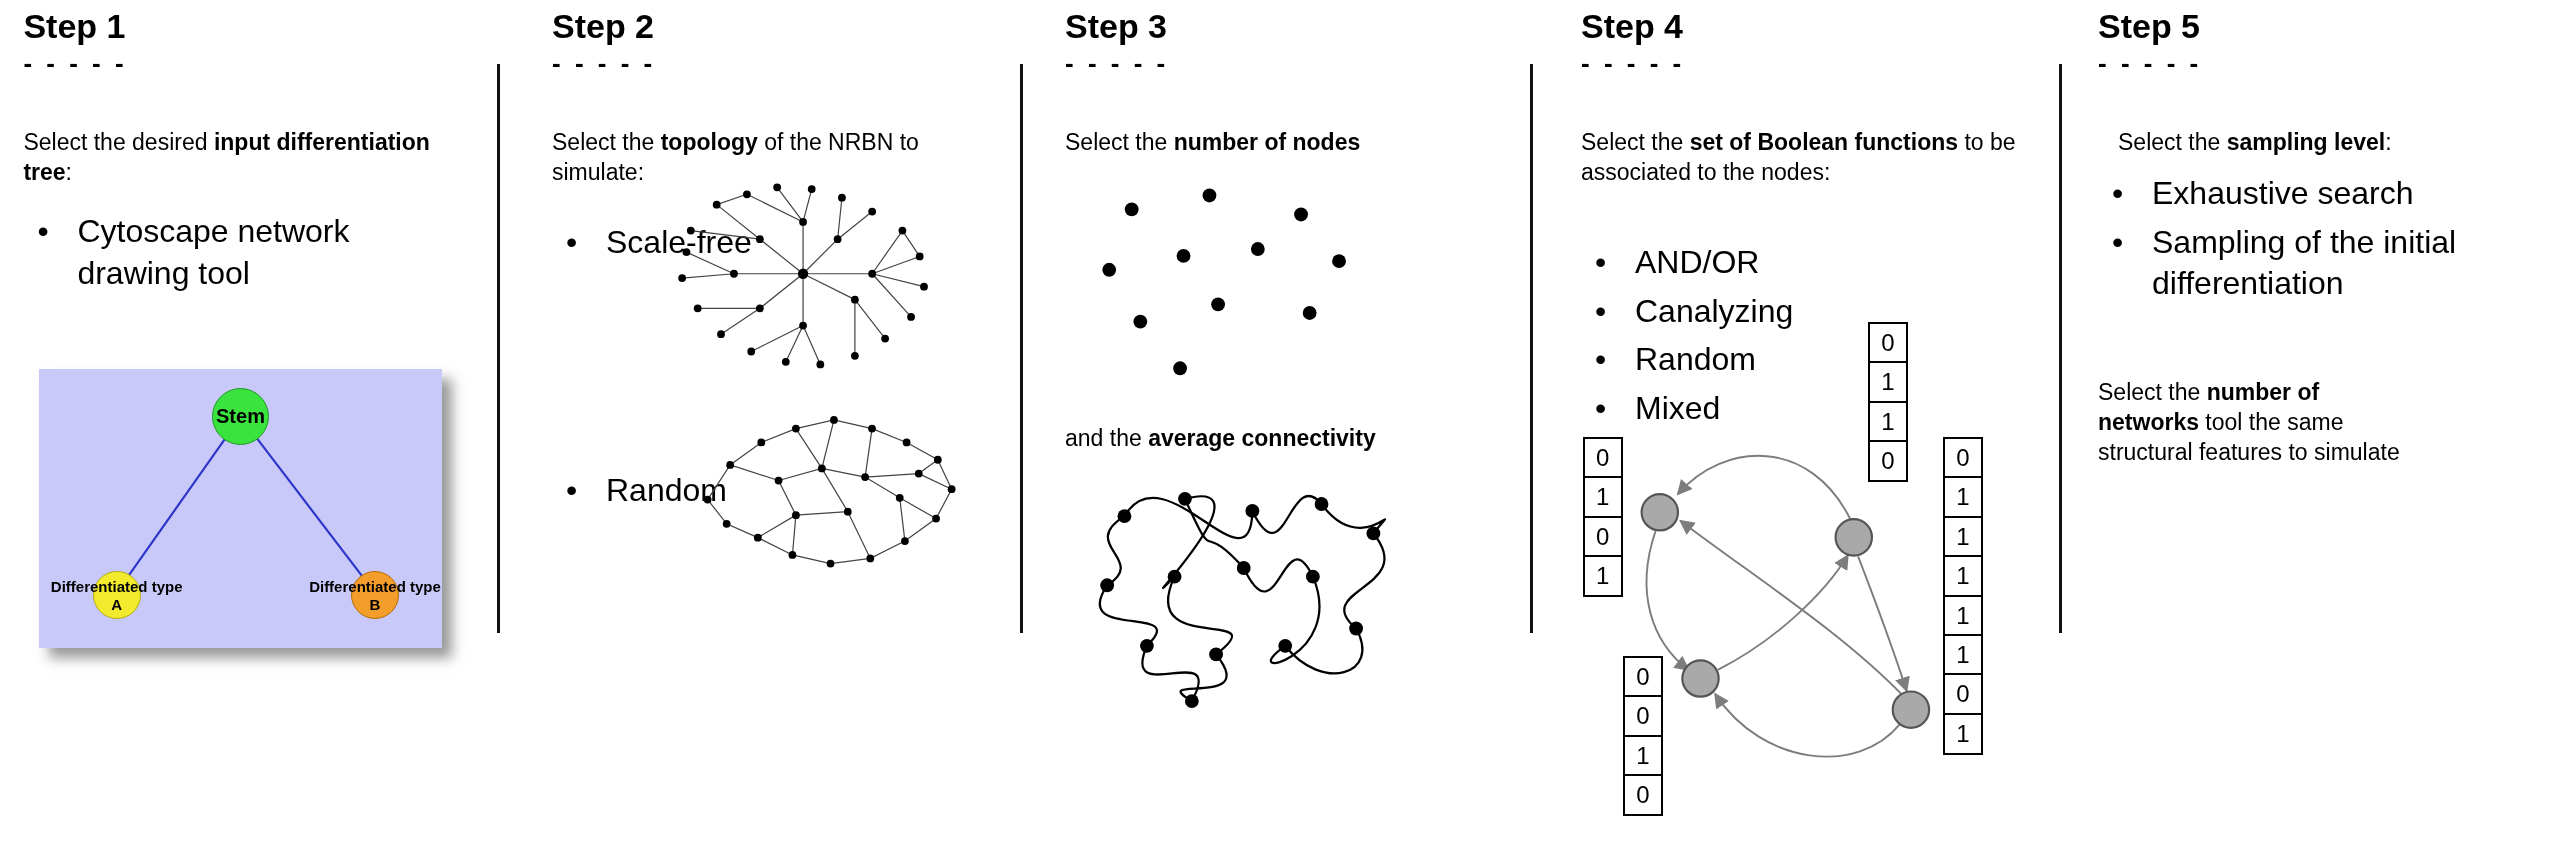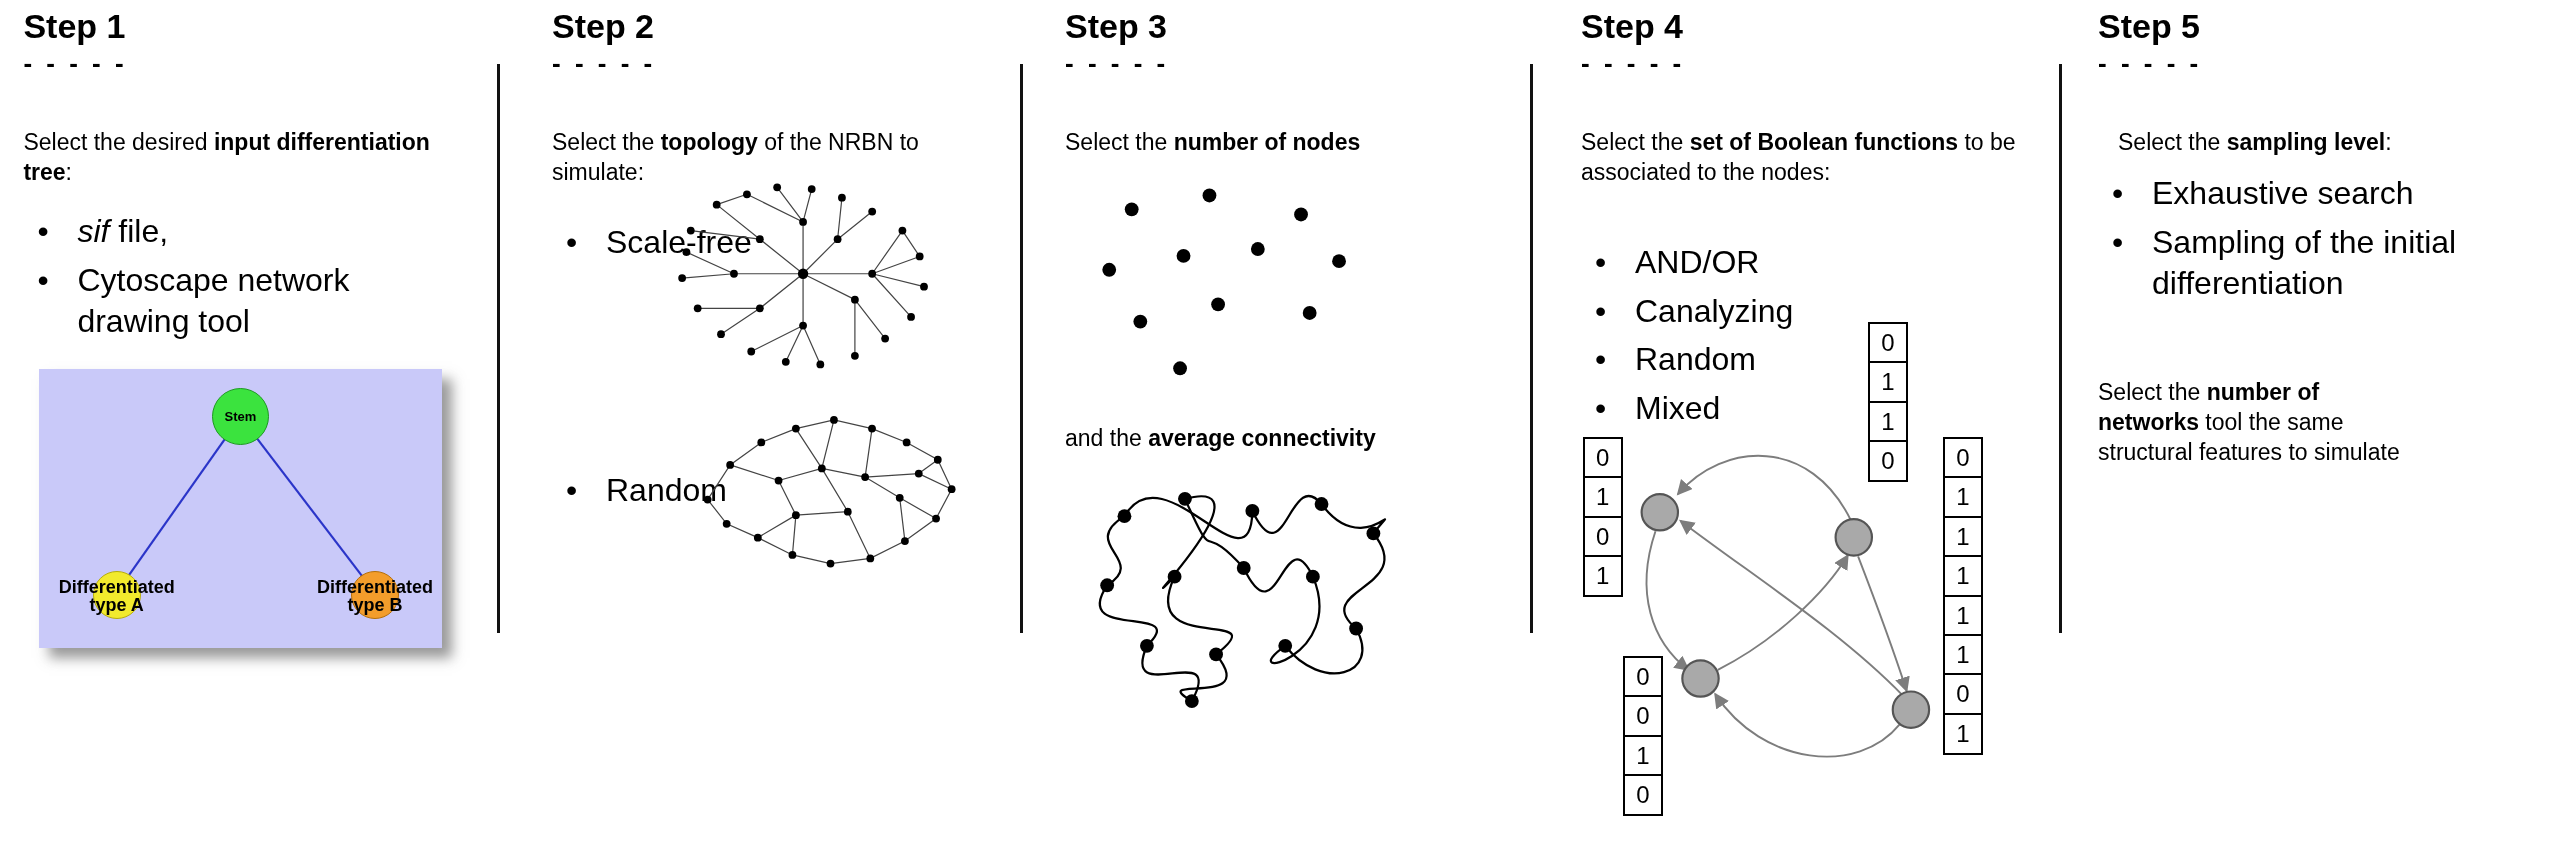--- a/index.html
+++ b/index.html
@@ -26,24 +26,24 @@
 
   .bullet { position:relative; padding-left:54px; margin-top:7px; font-size:32px; line-height:1.30; }
   .bullet .mark::before { content:"\2022"; position:absolute; left:14px; top:0; }
 
   
   .tree-panel {
     position:absolute; left:15.6px; top:369px; width:403px; height:279px;
     background:#c9c9f9; box-shadow:10.4px 10.4px 12px rgba(70,70,70,0.55);
   }
   .tree-node { position:absolute; border-radius:50%; display:flex; align-items:center; justify-content:center; }
-  .stem-node { left:173px; top:19px; width:57px; height:57px; background:#3be33e; border:1.7px solid #1d9a20; font-size:13px; font-weight:bold; z-index:2; }
+  .stem-node { left:173px; top:19px; width:57px; height:57px; background:#3be33e; border:1.7px solid #1d9a20; font-size:20px; font-weight:bold; z-index:2; }
   .typeA-node { left:54px;  top:202px; width:48px; height:48px; background:#f2ea2d; border:1.7px solid #b7ae0a; z-index:1; }
   .typeB-node { left:312px; top:202px; width:48px; height:48px; background:#f39d2b; border:1.7px solid #b56f08; z-index:1; }
-  .tree-label { position:absolute; width:138px; text-align:center; font-size:18px; font-weight:bold; line-height:18px; z-index:3; }
+  .tree-label { position:absolute; width:138px; text-align:center; font-size:15px; font-weight:bold; line-height:18px; z-index:3; }
   #labelA { left:8.7px; top:209px; }
   #labelB { left:267px; top:209px; }
   .tree-lines { position:absolute; left:0; top:0; }
 
   
   .net-dot { fill:#000; }
   .net-edge { stroke:#444; stroke-width:1.4; fill:none; }
   .tangle-edge { stroke:#000; stroke-width:2.6; fill:none; }
 
   
@@ -60,24 +60,20 @@
 </head>
 <body>
 
 <div class="col" id="col1">
   <div class="step-title">Step 1</div>
   <div class="dashes">- - - - -</div>
 
   <p class="txt abs" style="top:128px; width:415px;"><span>Select the desired </span><b>input differentiation tree</b><span>:</span></p>
 
   <div class="abs" style="top:204px; width:372px;">
-    <div class="bullet">
-      <span class="mark"></span>
-      <span><i>sif</i><span> file,</span></span>
-    </div>
     <div class="bullet" style="width:372px;">
       <span class="mark"></span>
       <span>Cytoscape network drawing tool</span>
     </div>
   </div>
 
   <div class="tree-panel">
     <svg class="tree-lines" width="403" height="279" viewBox="0 0 466 322">
       <line x1="233" y1="55" x2="90" y2="258" stroke="#2b35c9" stroke-width="2.5"></line>
       <line x1="233" y1="55" x2="388" y2="258" stroke="#2b35c9" stroke-width="2.5"></line>

